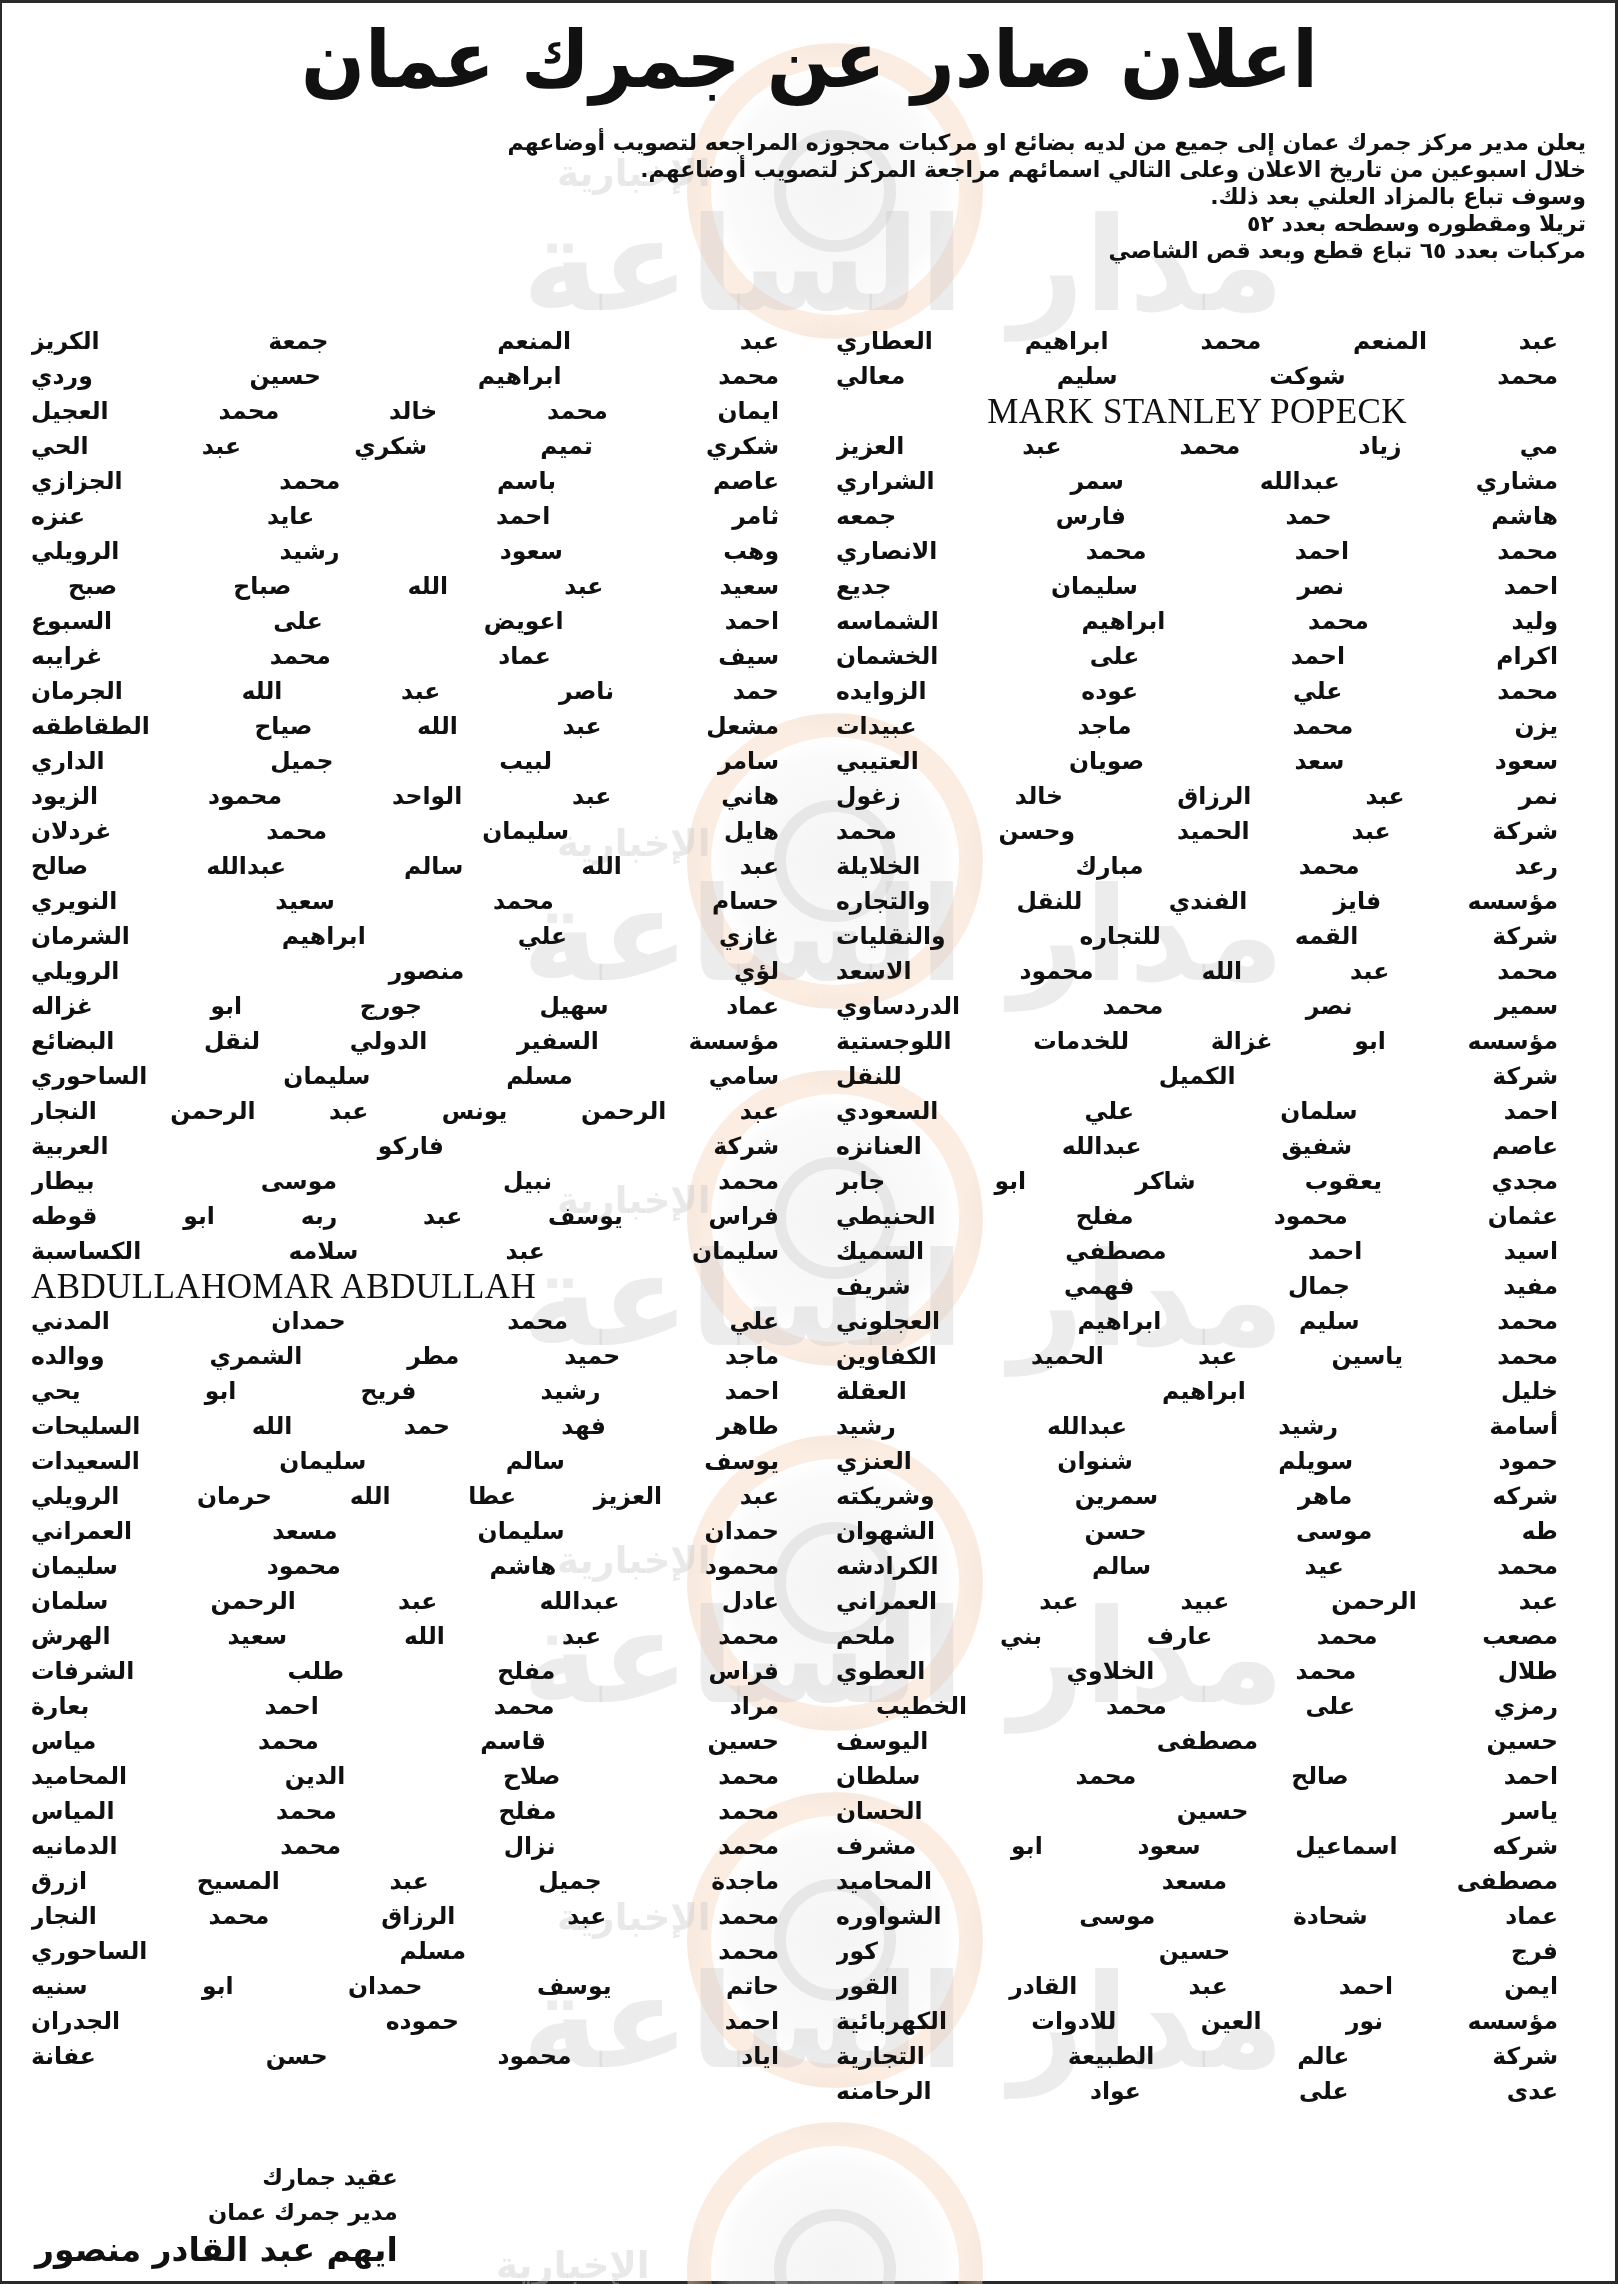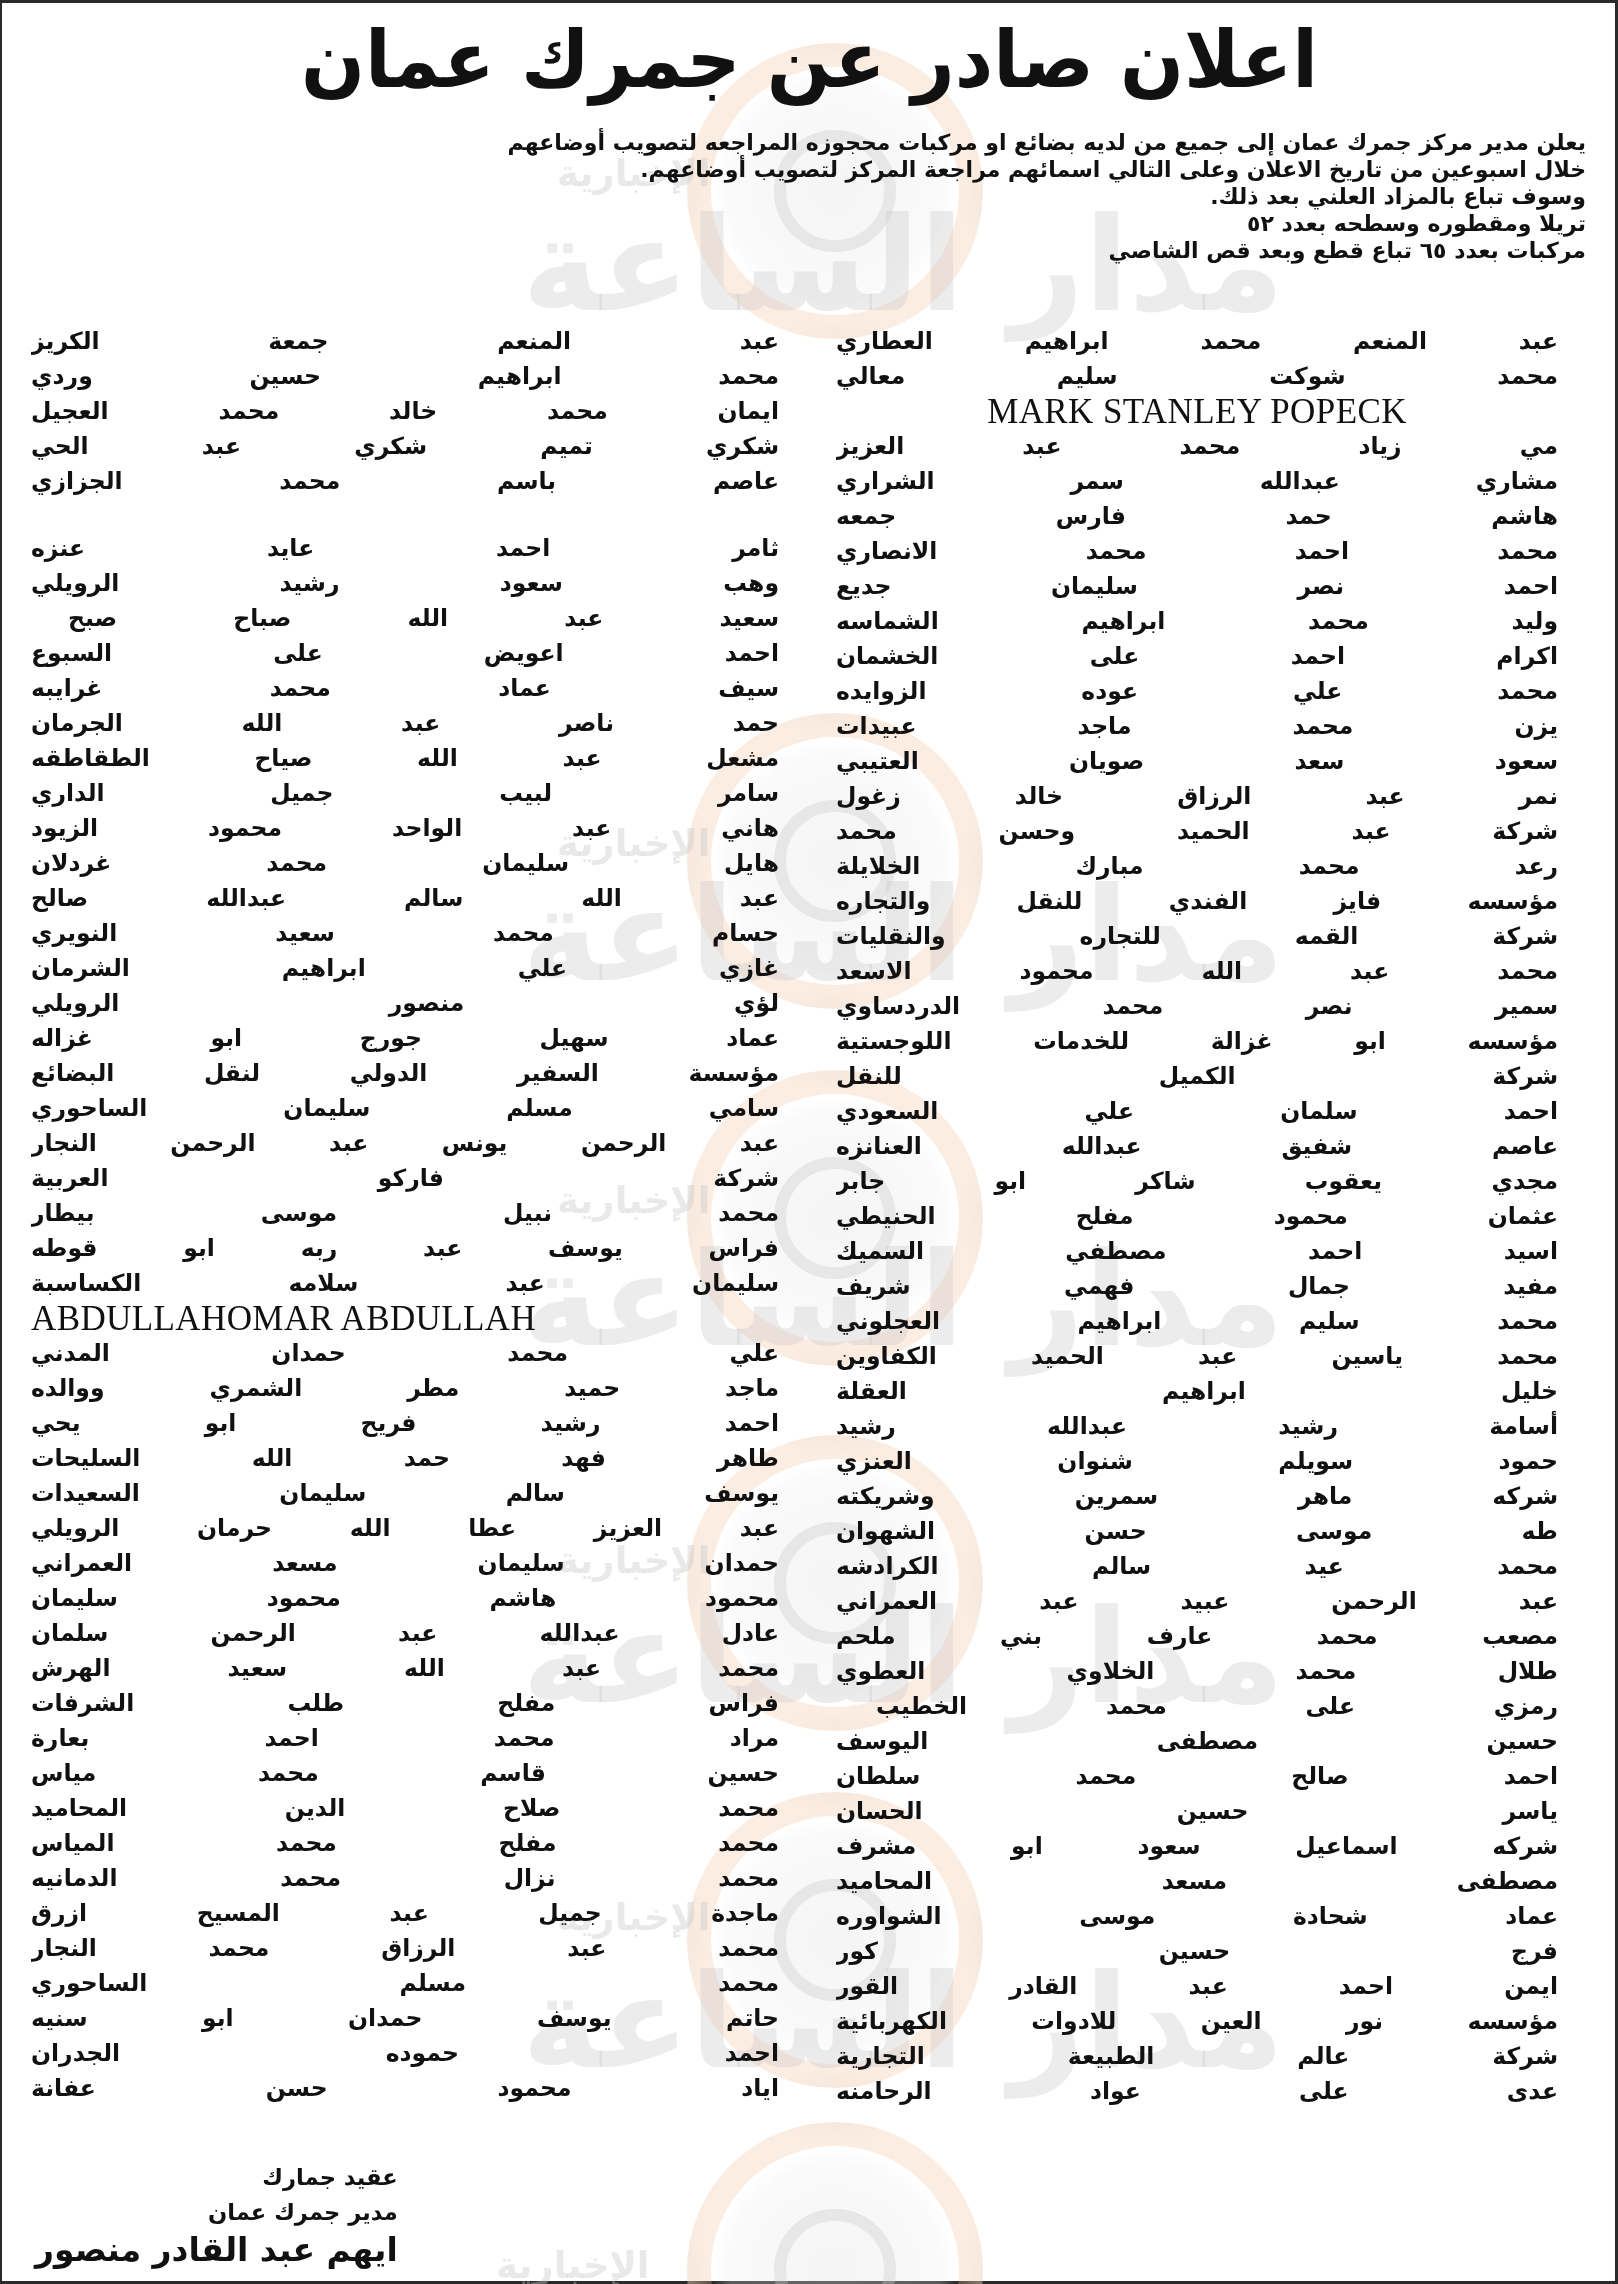--- a/index.html
+++ b/index.html
@@ -226,21 +226,21 @@
       <div class="row" style="height: 35px; line-height: 35px;">مؤسسه نور العين للادوات الكهربائية</div>
       <div class="row" style="height: 35px; line-height: 35px;">شركة عالم الطبيعة التجارية</div>
       <div class="row" style="height: 35px; line-height: 35px;">عدى على عواد الرحامنه</div>
     </div>
   <div class="col col-left" id="col-left">
       <div class="row" style="height: 35px; line-height: 35px;">عبد المنعم جمعة الكريز</div>
       <div class="row" style="height: 35px; line-height: 35px;">محمد ابراهيم حسين وردي</div>
       <div class="row" style="height: 35px; line-height: 35px;">ايمان محمد خالد محمد العجيل</div>
       <div class="row" style="height: 35px; line-height: 35px;">شكري تميم شكري عبد الحي</div>
       <div class="row" style="height: 35px; line-height: 35px;">عاصم باسم محمد الجزازي</div>
-      <div class="row" style="height: 35px; line-height: 35px; margin-top: 32px;">ثامر احمد عايد عنزه</div>
+      <div class="row" style="height: 35px; line-height: 35px;">ثامر احمد عايد عنزه</div>
       <div class="row" style="height: 35px; line-height: 35px;">وهب سعود رشيد الرويلي</div>
       <div class="row" style="height: 35px; line-height: 35px; margin-left: 37px;">سعيد عبد الله صباح صبح</div>
       <div class="row" style="height: 35px; line-height: 35px;">احمد اعويض على السبوع</div>
       <div class="row" style="height: 35px; line-height: 35px;">سيف عماد محمد غرايبه</div>
       <div class="row" style="height: 35px; line-height: 35px;">حمد ناصر عبد الله الجرمان</div>
       <div class="row" style="height: 35px; line-height: 35px;">مشعل عبد الله صياح الطقاطقه</div>
       <div class="row" style="height: 35px; line-height: 35px;">سامر لبيب جميل الداري</div>
       <div class="row" style="height: 35px; line-height: 35px;">هاني عبد الواحد محمود الزيود</div>
       <div class="row" style="height: 35px; line-height: 35px;">هايل سليمان محمد غردلان</div>
       <div class="row" style="height: 35px; line-height: 35px;">عبد الله سالم عبدالله صالح</div>

